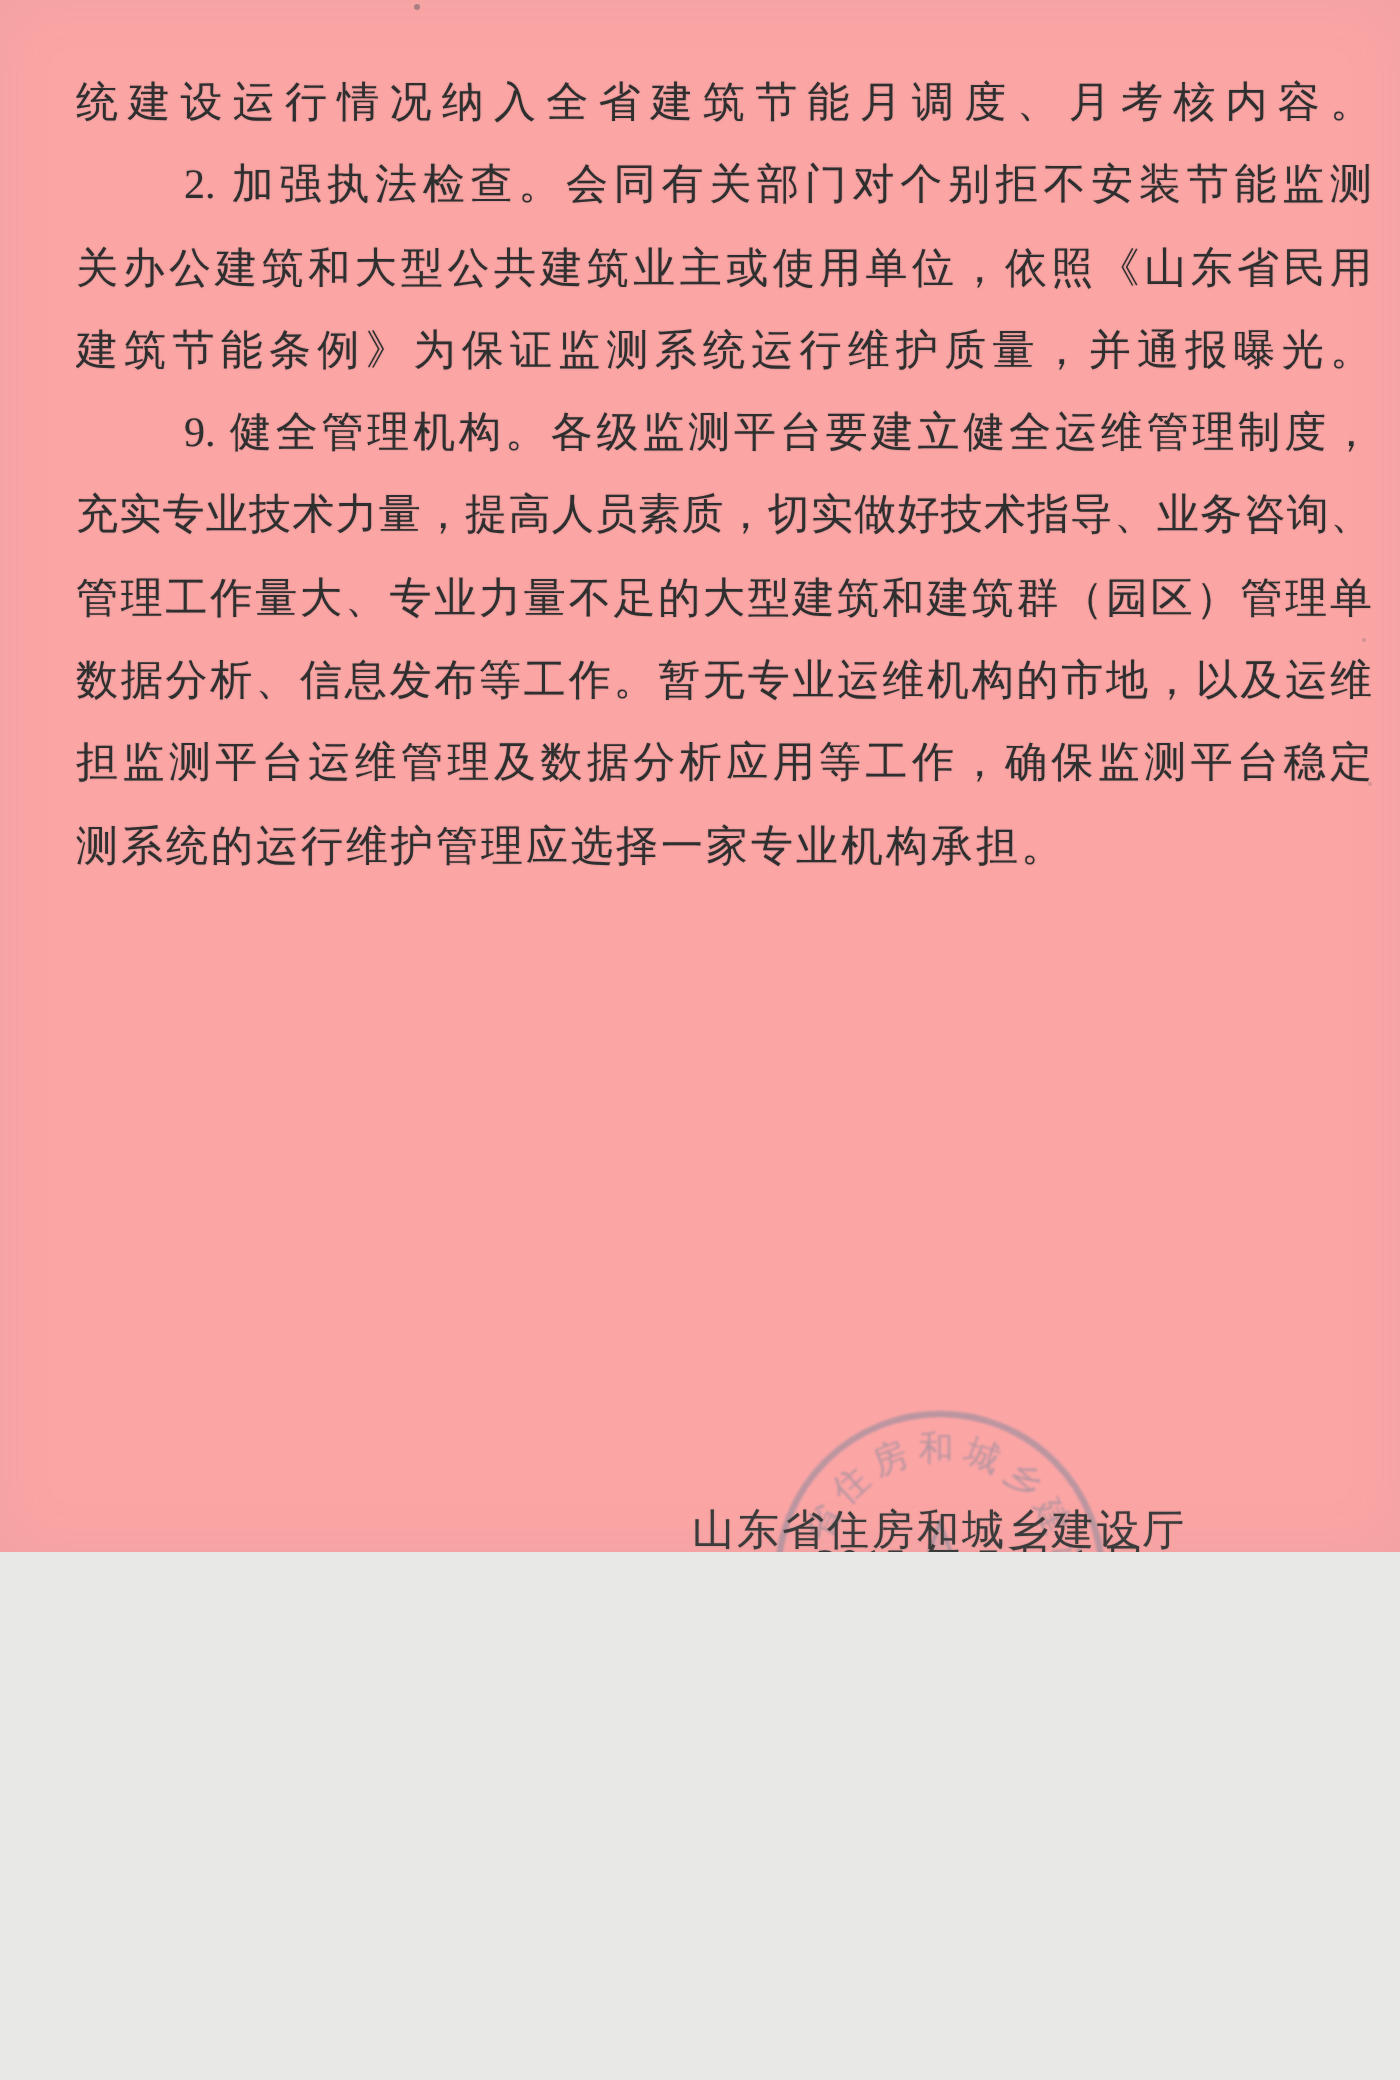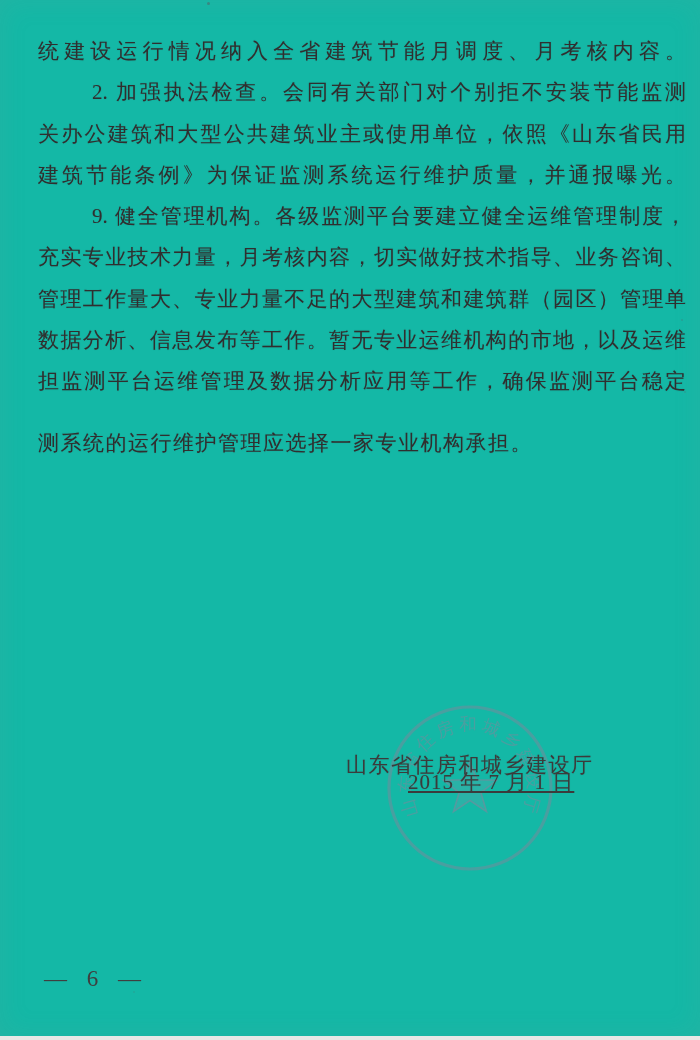--- a/index.html
+++ b/index.html
@@ -3,23 +3,23 @@
 <meta charset="utf-8">
 <style>
   html, body {
     margin: 0;
     padding: 0;
     background: #e8e8e6;
   }
   .page {
     position: relative;
     width: 700px;
-    height: 1036px;
+    height: 776px;
     margin: 0 auto;
-    background: #14b8a6;
+    background: #fca5a5;
     overflow: hidden;
     font-family: "Liberation Serif", "DejaVu Serif", serif;
     box-shadow: inset 0 0 28px rgba(150,150,145,0.12);
   }
   
   .doc-body {
     position: absolute;
     left: 38px;
     top: 31px;
     width: 648px;
@@ -33,21 +33,20 @@
     text-align-last: justify;
     text-justify: inter-character;
     white-space: normal;
     overflow: hidden;
     text-shadow: 0 0 1px rgba(70,70,70,0.35);
   }
   .line.indent { padding-left: 54px; }
   .line.end {
     text-align-last: left;
     letter-spacing: 1.5px;
-    margin-top: 20px;
   }
   
   .seal {
     position: absolute;
     left: 370px;
     top: 688px;
     width: 200px;
     height: 200px;
     opacity: 0.85;
     filter: blur(0.4px);
@@ -98,21 +97,21 @@
 <body>
 
 <div class="page">
 
   <div class="doc-body">
     <div class="line">统建设运行情况纳入全省建筑节能月调度、月考核内容。</div>
     <div class="line indent">2. 加强执法检查。会同有关部门对个别拒不安装节能监测</div>
     <div class="line">关办公建筑和大型公共建筑业主或使用单位，依照《山东省民用</div>
     <div class="line">建筑节能条例》为保证监测系统运行维护质量，并通报曝光。</div>
     <div class="line indent">9. 健全管理机构。各级监测平台要建立健全运维管理制度，</div>
-    <div class="line">充实专业技术力量，月考核内容，切实做好技术指导、业务咨询、</div>
+    <div class="line">充实专业技术力量，提高人员素质，切实做好技术指导、业务咨询、</div>
     <div class="line">管理工作量大、专业力量不足的大型建筑和建筑群（园区）管理单</div>
     <div class="line">数据分析、信息发布等工作。暂无专业运维机构的市地，以及运维</div>
     <div class="line">担监测平台运维管理及数据分析应用等工作，确保监测平台稳定</div>
     <div class="line end">测系统的运行维护管理应选择一家专业机构承担。</div>
   </div>
 
   <svg class="seal" viewBox="0 0 200 200">
     <circle cx="100" cy="100" r="81" fill="none" stroke-width="3.2" stroke-opacity="0.6" stroke="#7d879b"></circle>
     <path d="M100,73 L106.8,91.7 L126.6,92.3 L110.9,104.6 L116.5,123.7 L100,112.5 L83.5,123.7 L89.1,104.6 L73.4,92.3 L93.2,91.7 Z" fill="rgba(140,148,168,0.22)" stroke-width="1.6" stroke-opacity="0.7" stroke="#7d879b"></path>
     <defs>

